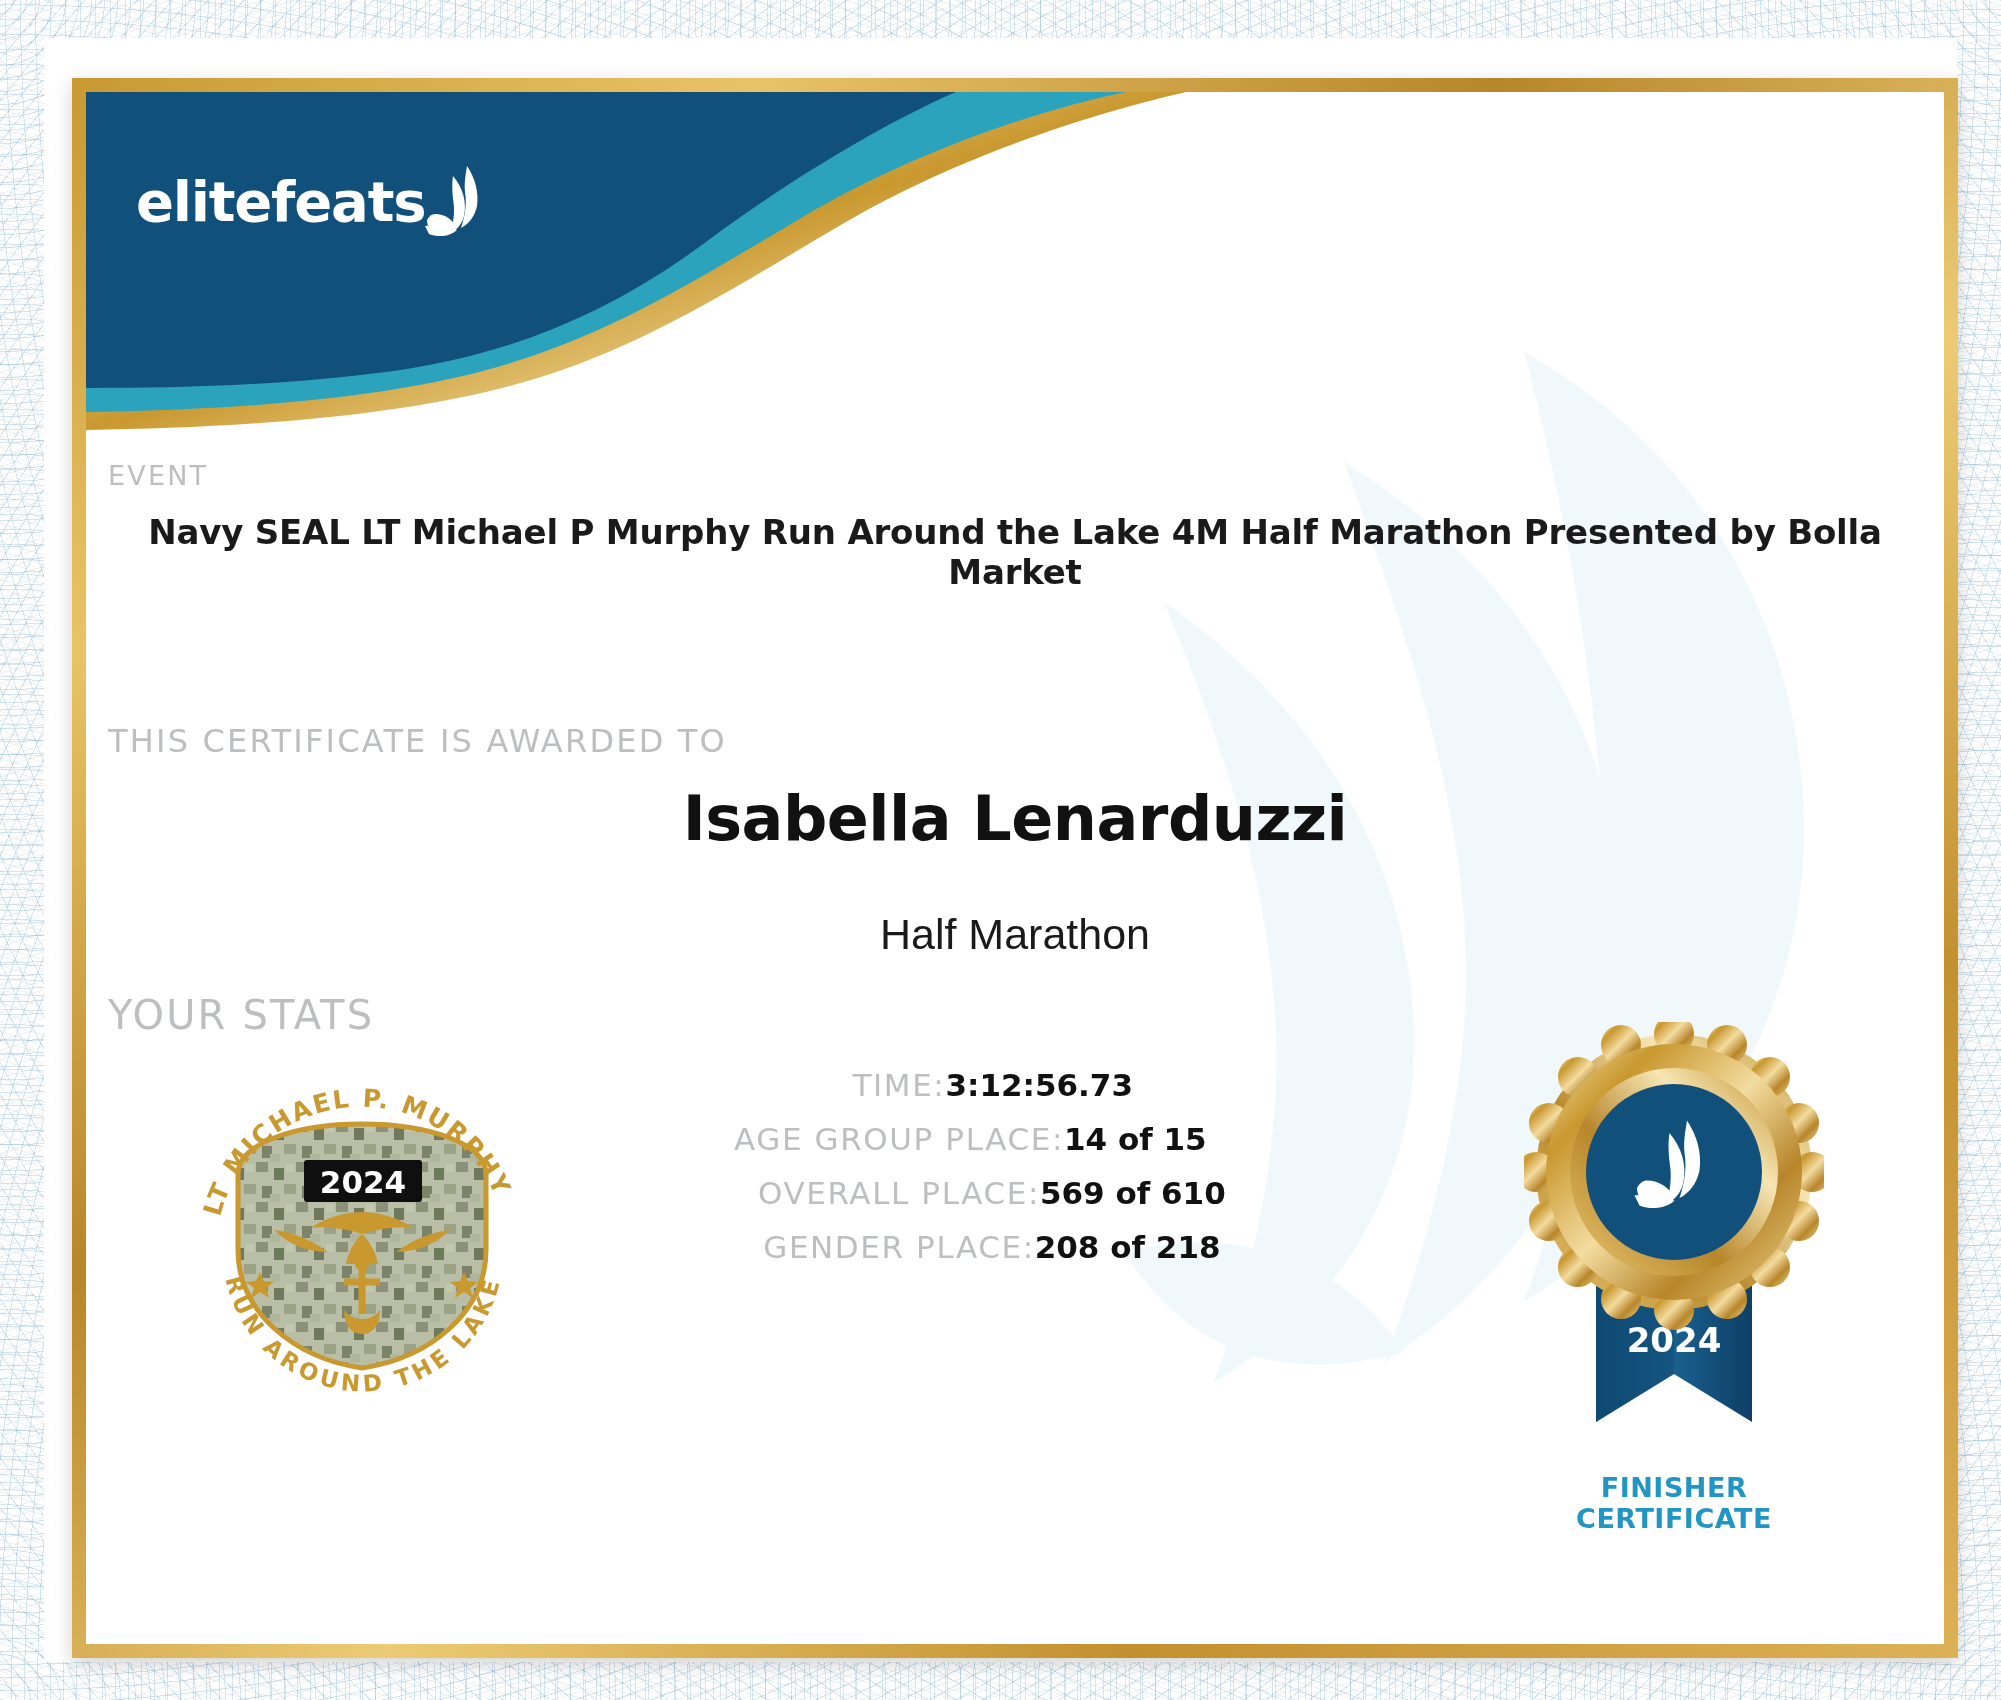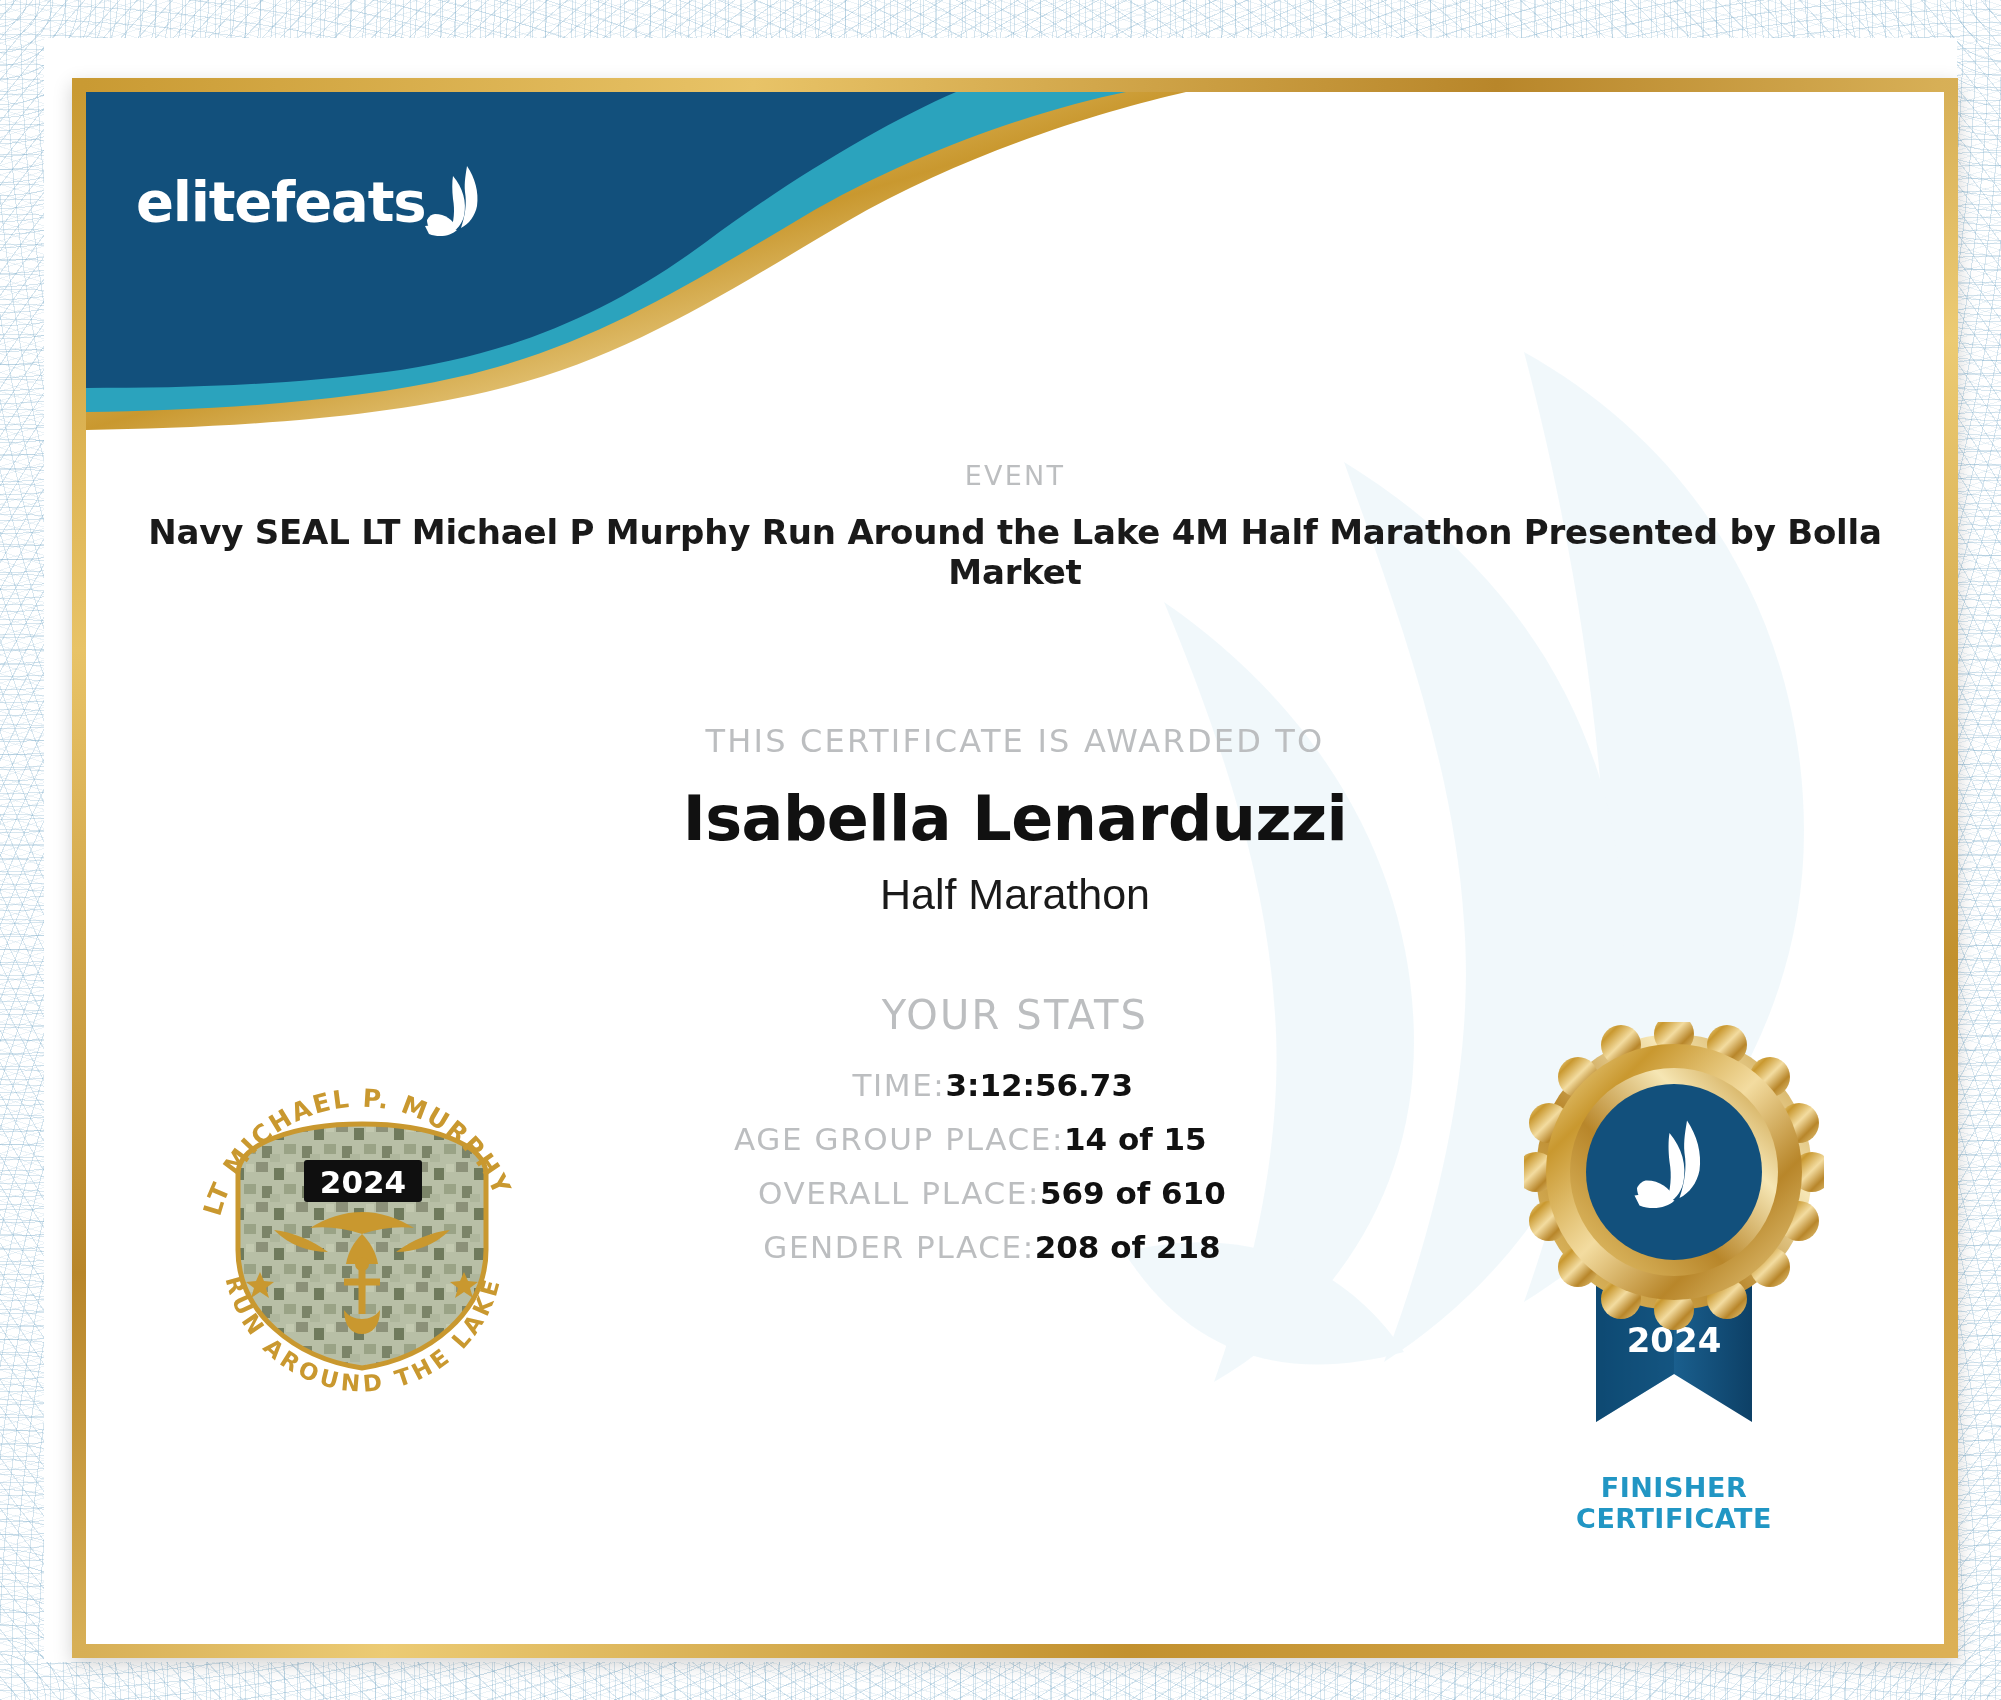--- a/index.html
+++ b/index.html
@@ -93,23 +93,23 @@
     font-weight: 700;
     letter-spacing: -1.2px;
     font-family: "DejaVu Sans", sans-serif;
   }
   .logo-wing { width: 66px; height: 74px; margin-left: -2px; }
 
   
   .label {
     color: #bcbec0;
     letter-spacing: 2.2px;
-    text-align: center;
     font-family: "DejaVu Sans", sans-serif;
     font-weight: 400;
+    padding-left: 22px;
   }
   .event-label {
     position: absolute;
     left: 0; right: 0;
     top: 368px;
     font-size: 27px;
   }
   .event-name {
     position: absolute;
     left: 40px; right: 40px;
@@ -134,21 +134,21 @@
     text-align: center;
     color: #111111;
     font-size: 62px;
     font-weight: 700;
     letter-spacing: -0.5px;
     font-family: "DejaVu Sans", sans-serif;
   }
   .division {
     position: absolute;
     left: 0; right: 0;
-    top: 778px;
+    top: 818px;
     text-align: center;
     color: #1a1a1a;
     font-size: 43px;
     font-weight: 400;
     font-family: "Liberation Sans", sans-serif;
   }
   .stats-label {
     position: absolute;
     left: 0; right: 0;
     top: 900px;

